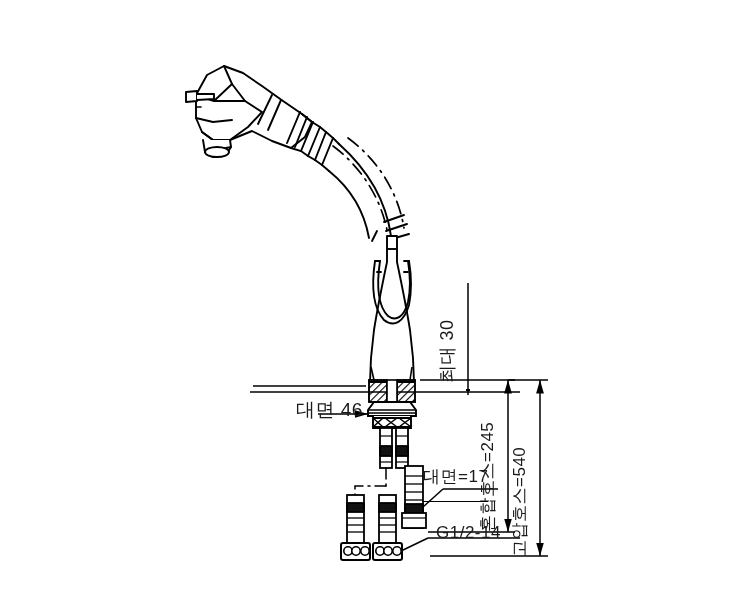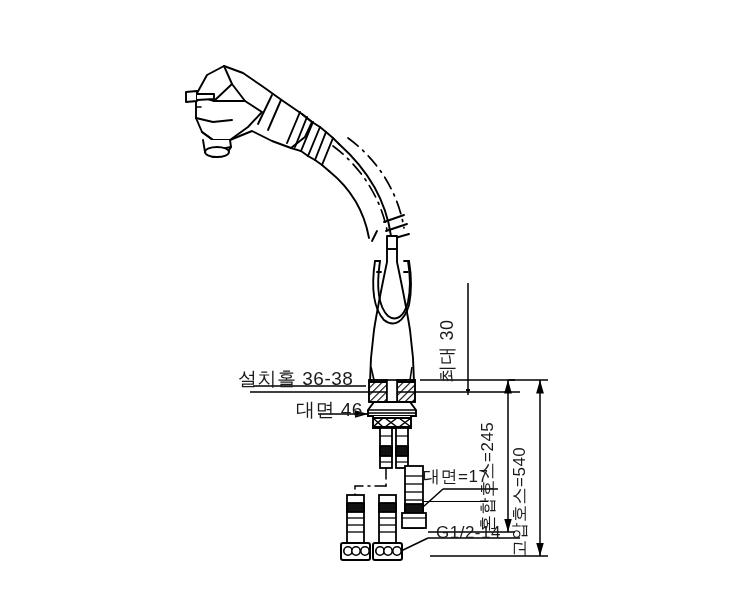--- a/index.html
+++ b/index.html
@@ -241,21 +241,20 @@
       <line x1="428" y1="532" x2="515" y2="532"></line>
     </g>
 
     <g stroke="#000" stroke-width="1.5" fill="none">
       <line x1="540" y1="380" x2="540" y2="556" marker-start="url(#arrR)" marker-end="url(#arrL)"></line>
       <line x1="508" y1="380" x2="548" y2="380"></line>
       <line x1="430" y1="556" x2="548" y2="556"></line>
     </g>
   </svg>
 
-  <div class="lbl lbl-h" style="left:238px; top:369px;">설치홀 36-38</div>
 
   <div class="lbl lbl-h" style="left:260px; top:400px;margin-left:36px;">대면 46</div>
 
   <div class="lbl lbl-v" style="left:456px; top:365px;">최대 30</div>
 
   <div class="lbl lbl-v-s" style="left:496px; top:515px;">혼합호스=245</div>
 
   <div class="lbl lbl-v-s" style="left:528px; top:540px;">고압호스=540</div>
 
   <div class="lbl lbl-m underline-lbl" style="left:423px; top:468px;">대면=17</div>

